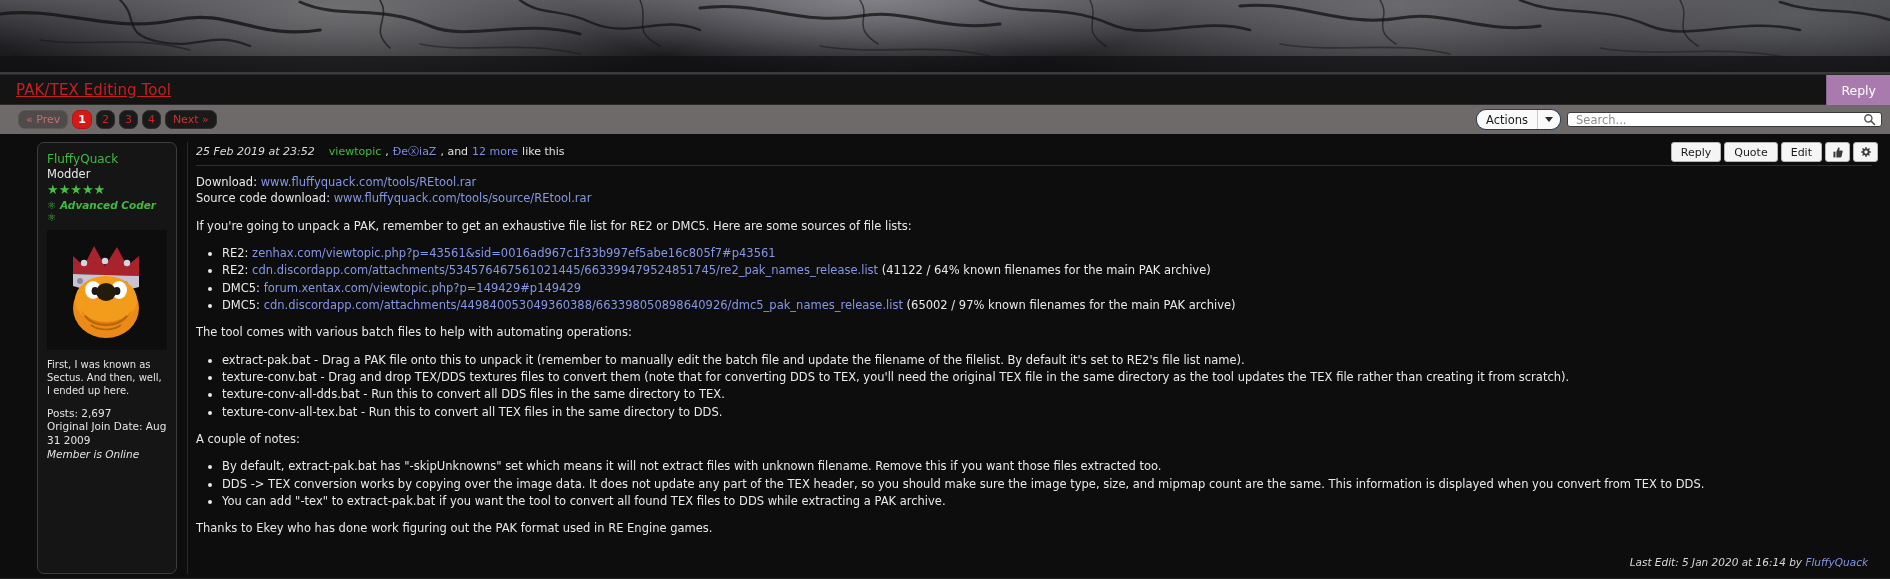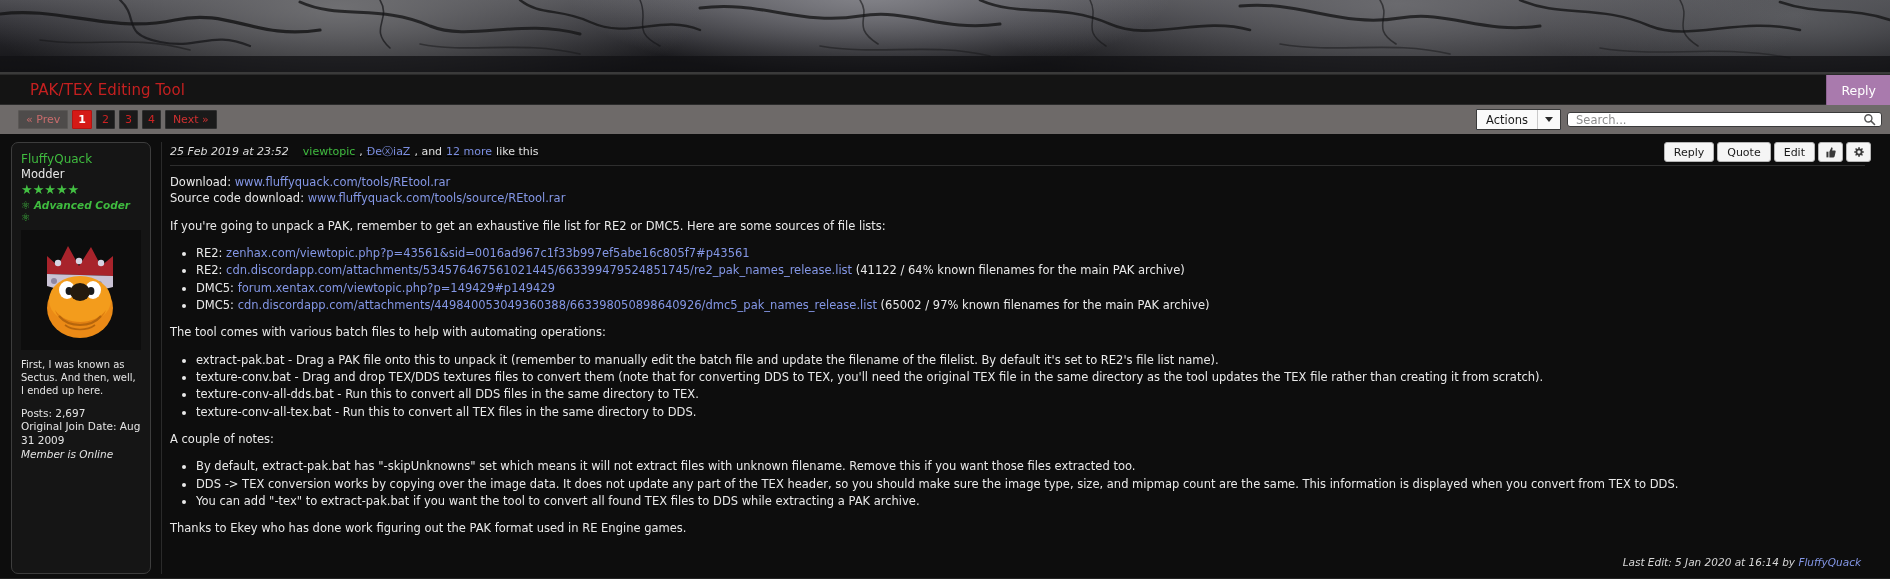--- a/index.html
+++ b/index.html
@@ -39,23 +39,24 @@
   
   #titlebar {
     position: relative;
     height: 31px;
     background: #141414;
     border-top: 1px solid #2a2a2a;
     border-bottom: 1px solid #2a2a2a;
     display: flex; align-items: center;
   }
   #thread-title {
-    margin-left: 30px;
+    margin-left: 16px;
     color: #c42020;
     font-size: 15px;
+    text-decoration: underline;
     font-family: "DejaVu Sans", "Liberation Sans", sans-serif;
     white-space: nowrap;
     letter-spacing: .1px;
   }
   #reply-top {
     position: absolute;
     right: 0; top: 0;
     height: 31px;
     padding: 0 14px;
     display: flex; align-items: center;
@@ -74,40 +75,40 @@
     padding: 0 10px 0 18px;
     position: relative;
   }
   .pager { display: flex; align-items: center; gap: 4px; }
   .pg {
     height: 19px; min-width: 15px;
     padding: 0 5px;
     background: #1a1a1a;
     color: #cc2222;
     border: 1px solid #2e2e2e;
-    border-radius: 1px;
+    border-radius: 7px;
     font-size: 11px;
     display: flex; align-items: center; justify-content: center;
     line-height: 1;
   }
   .pg.prev { background: #4e4b4a; color: #c96c6c; border-color: #5a5755; padding: 0 7px; }
   .pg.next { background: #1a1a1a; color: #cf3030; padding: 0 7px; }
   .pg.active { background: #d51a16; color: #ffffff; border-color: #b31411; font-weight: bold; }
 
   #nav-right {
     position: absolute;
     right: 8px; top: 0;
     height: 29px;
     display: flex; align-items: center; gap: 6px;
   }
   .actions-wrap {
     display: flex; align-items: stretch;
     height: 21px;
     border: 1px solid #3a3a3a;
-    border-radius: 1px;
+    border-radius: 10px;
     overflow: hidden;
     background: #3b82f6;
   }
   .actions-label {
     background: #fafafa;
     color: #1a1a1a;
     font-size: 11.5px;
     padding: 0 9px;
     display: flex; align-items: center;
     border-right: 1px solid #c9c9c9;
@@ -145,22 +146,23 @@
   .search-ico {
     position: absolute; right: 5px;
     width: 13px; height: 13px;
     display: flex; align-items: center; justify-content: center;
   }
 
   
   #postwrap { position: relative; background: #0d0d0d; }
   .post {
     display: flex;
-    padding: 8px 11px 0 0;
-    position: relative;
+    padding: 8px 4px 0 0;
+    position: relative;
+    margin-left: 26px;
   }
 
   .usercol {
     width: 140px;
     margin-left: 11px;
     background: #151515;
     border: 1px solid #3d3d3d;
     border-radius: 7px;
     padding: 9px 9px 10px 9px;
     flex: 0 0 auto;

